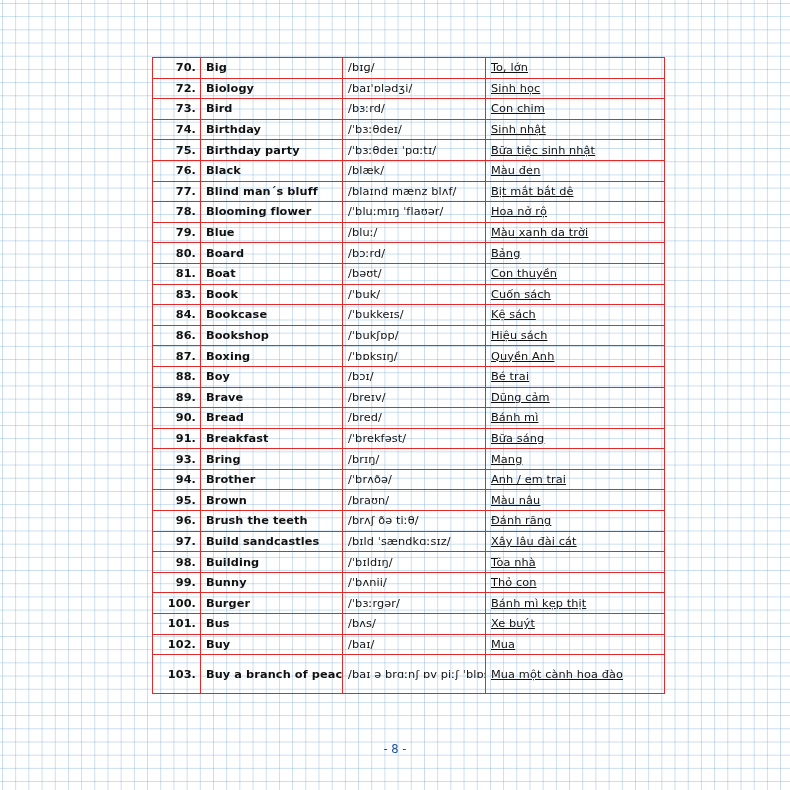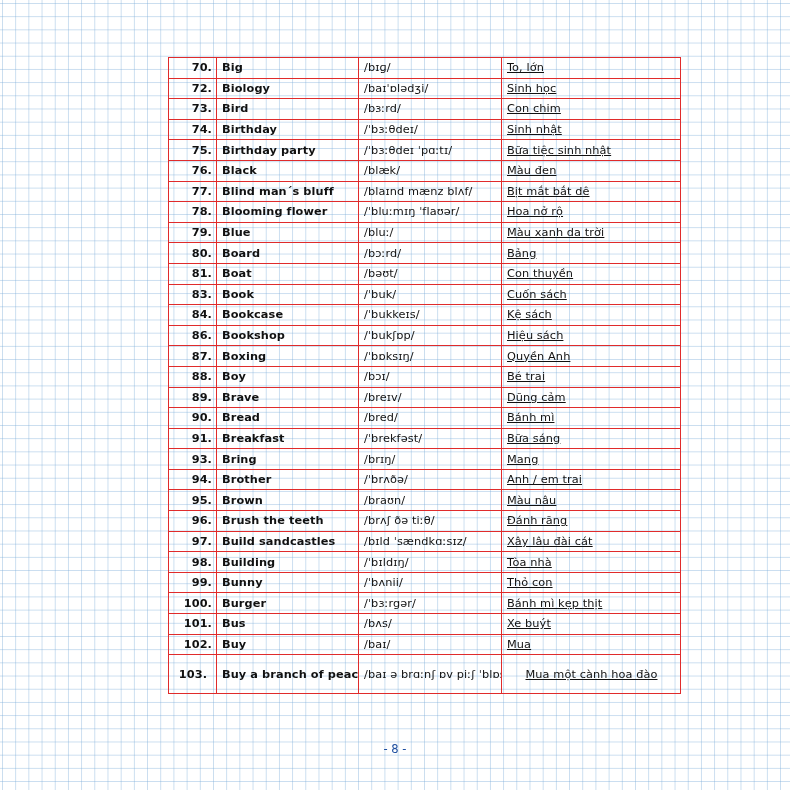--- a/index.html
+++ b/index.html
@@ -31,21 +31,21 @@
       linear-gradient(to right, rgba(120,170,215,0.40) 1px, transparent 1px),
       linear-gradient(to bottom, rgba(120,170,215,0.40) 1px, transparent 1px);
     background-size: 13.2px 13.2px;
     background-position: 2px 3px;
     pointer-events: none;
   }
 
   
   #table-wrap {
     position: absolute;
-    left: 168px;
+    left: 152px;
     top: 57px;
     width: 472px;
   }
 
   table.vocab {
     border-collapse: collapse;
     width: 472px;
     table-layout: fixed;
     background: transparent;
   }
@@ -82,21 +82,20 @@
   }
   td.c-vn {
     width: 169px;
     color: #141414;
     font-size: 11.2px;
     text-decoration: underline;
   }
   
   tr.tall td {
     height: 19.6px;
-    text-align: center;
   }
   td.wrap2 {
     white-space: normal;
     line-height: 1.45;
   }
 
   
   #page-number {
     position: absolute;
     left: 0;

